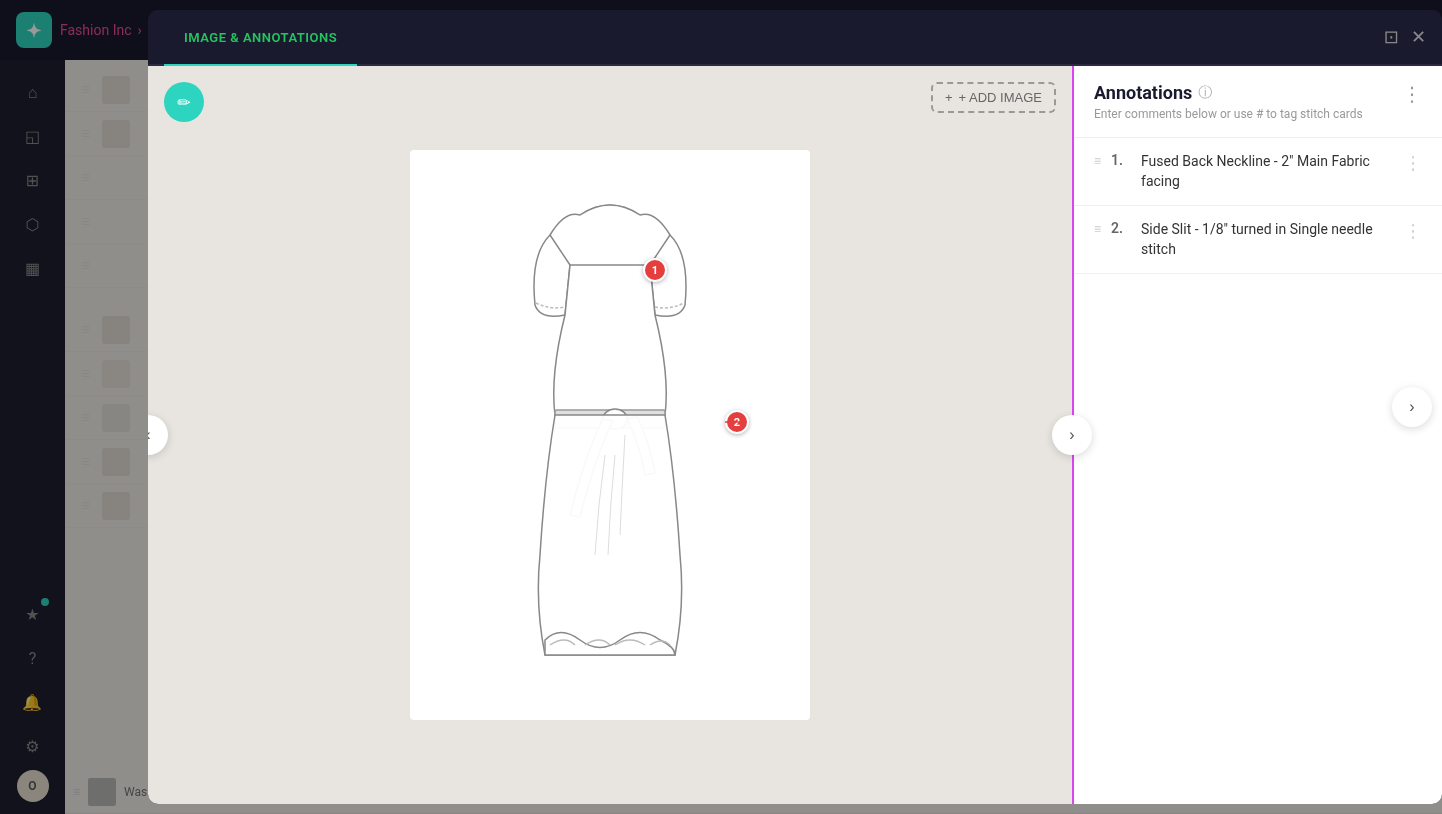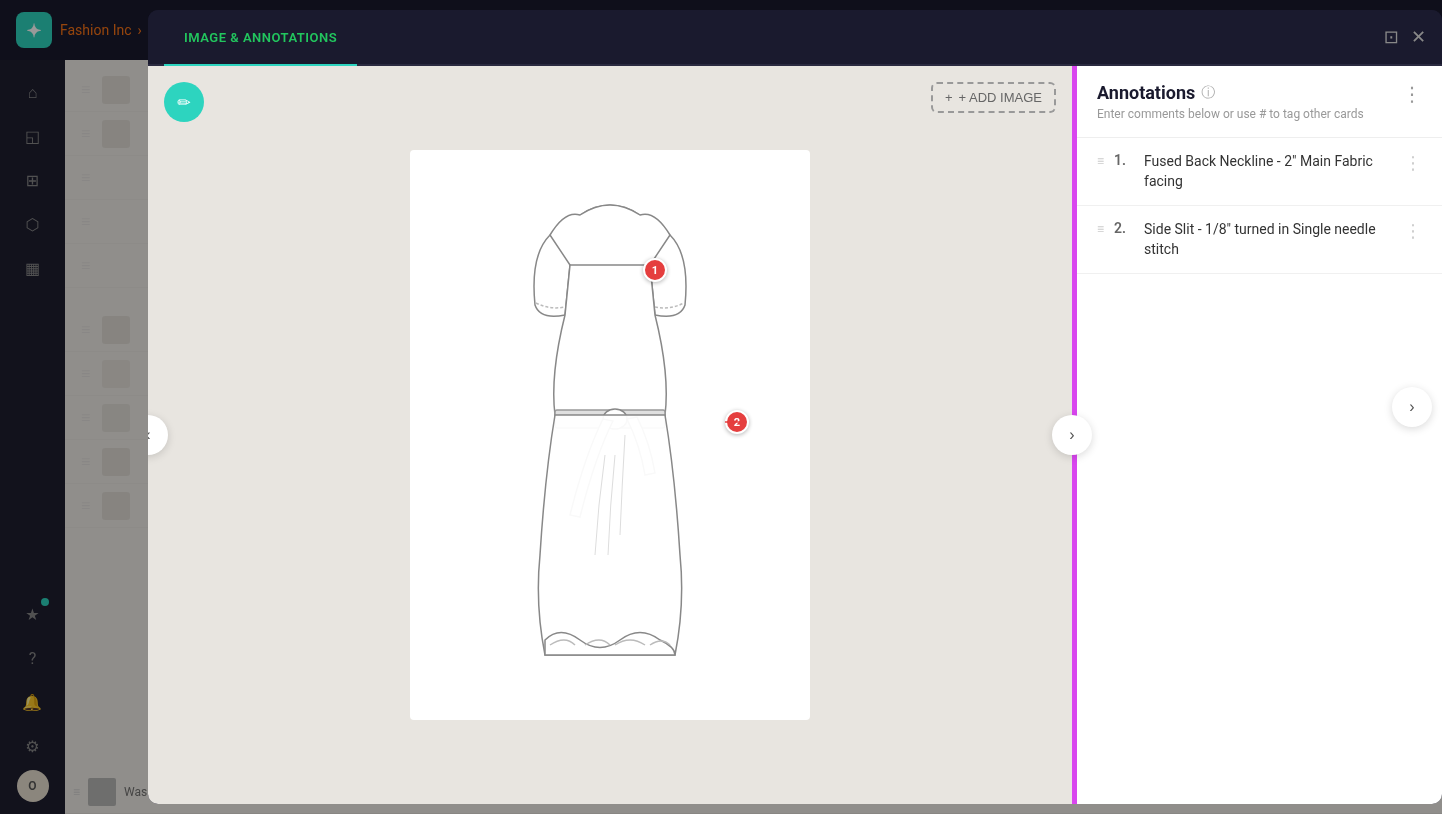--- a/index.html
+++ b/index.html
@@ -10,21 +10,21 @@
       position: absolute; top: 0; left: 0; right: 0; height: 60px;
       background: #1a1a2e; display: flex; align-items: center; padding: 0 16px; gap: 8px; z-index: 10;
     }
     .topbar-logo {
       width: 36px; height: 36px; background: #2dd4bf; border-radius: 8px;
       display: flex; align-items: center; justify-content: center; color: white; font-size: 18px; font-weight: bold;
     }
     .topbar-breadcrumb {
       display: flex; align-items: center; gap: 6px; color: #ccc; font-size: 14px;
     }
-    .topbar-breadcrumb span { color: #f97316; }
+    .topbar-breadcrumb span { color: #ec4899; }
     .topbar-title { color: white; font-size: 14px; font-weight: 500; }
     .topbar-search {
       margin-left: auto; background: #2a2a3e; border: 1px solid #444; border-radius: 6px;
       padding: 6px 12px; color: #888; font-size: 13px; width: 240px; display: flex; align-items: center; gap: 8px;
     }
     .topbar-icons { display: flex; align-items: center; gap: 12px; margin-left: 8px; }
     .topbar-icon { color: #888; font-size: 16px; cursor: pointer; }
     .tech-pack-btn {
       background: #2dd4bf; color: white; border: none; border-radius: 6px;
       padding: 8px 16px; font-size: 14px; font-weight: 600; cursor: pointer;
@@ -131,21 +131,21 @@
     .annotation-dot {
       position: absolute; width: 24px; height: 24px; border-radius: 50%;
       background: #e53e3e; color: white; font-size: 11px; font-weight: bold;
       display: flex; align-items: center; justify-content: center;
       border: 2px solid white; box-shadow: 0 1px 4px rgba(0,0,0,0.3);
     }
 
     
     .annotations-panel {
       width: 370px; background: white; display: flex; flex-direction: column;
-      border-left: 5px solid #d946ef;
+      border-left: 2px solid #d946ef;
     }
 
     .annotations-header {
       padding: 16px 20px; border-bottom: 1px solid #eee;
       display: flex; align-items: flex-start; justify-content: space-between;
     }
     .annotations-title { font-size: 18px; font-weight: 700; color: #1a1a2e; display: flex; align-items: center; gap: 6px; }
     .annotations-subtitle { font-size: 12px; color: #999; margin-top: 4px; }
     .annotations-menu { color: #999; font-size: 20px; cursor: pointer; }
 
@@ -375,21 +375,21 @@
       </div>
     </div>
 
     <div class="annotations-panel">
       <div class="annotations-header">
         <div>
           <div class="annotations-title">
             <span>Annotations</span>
             <span style="font-size:14px;color:#aaa;font-weight:normal;">ⓘ</span>
           </div>
-          <div class="annotations-subtitle">Enter comments below or use # to tag other cards</div>
+          <div class="annotations-subtitle">Enter comments below or use # to tag stitch cards</div>
         </div>
         <span class="annotations-menu">⋮</span>
       </div>
 
       <div class="annotation-item">
         <span class="annotation-handle">≡</span>
         <span class="annotation-number">1.</span>
         <span class="annotation-text">Fused Back Neckline - 2" Main Fabric facing</span>
         <span class="annotation-options">⋮</span>
       </div>

